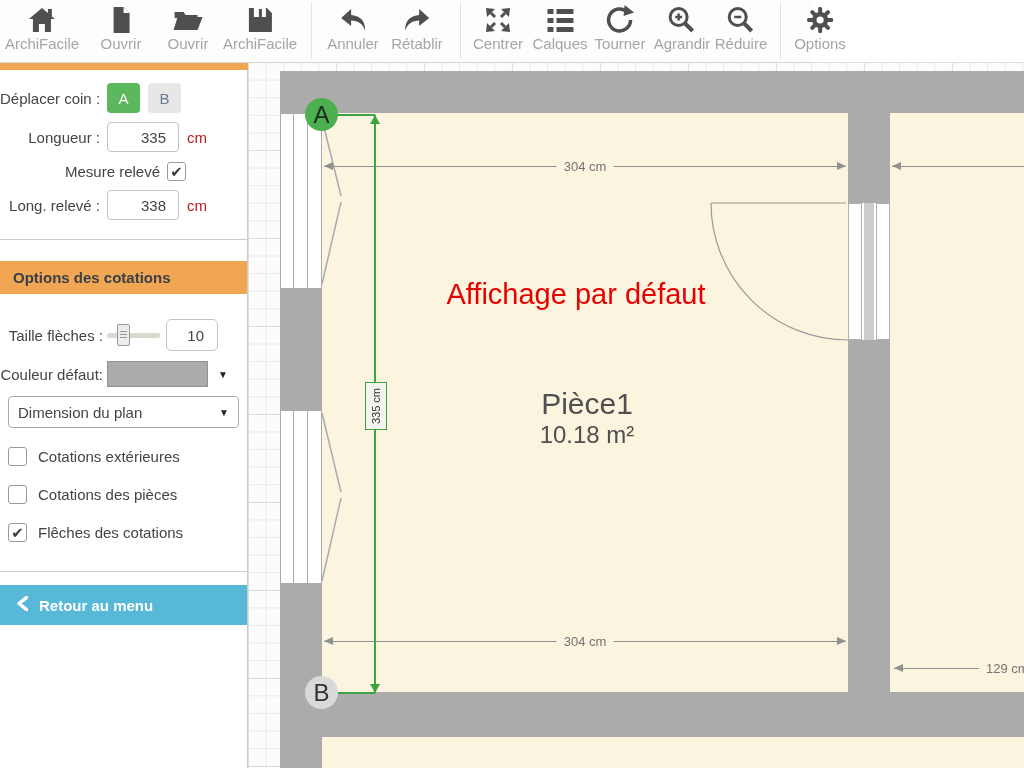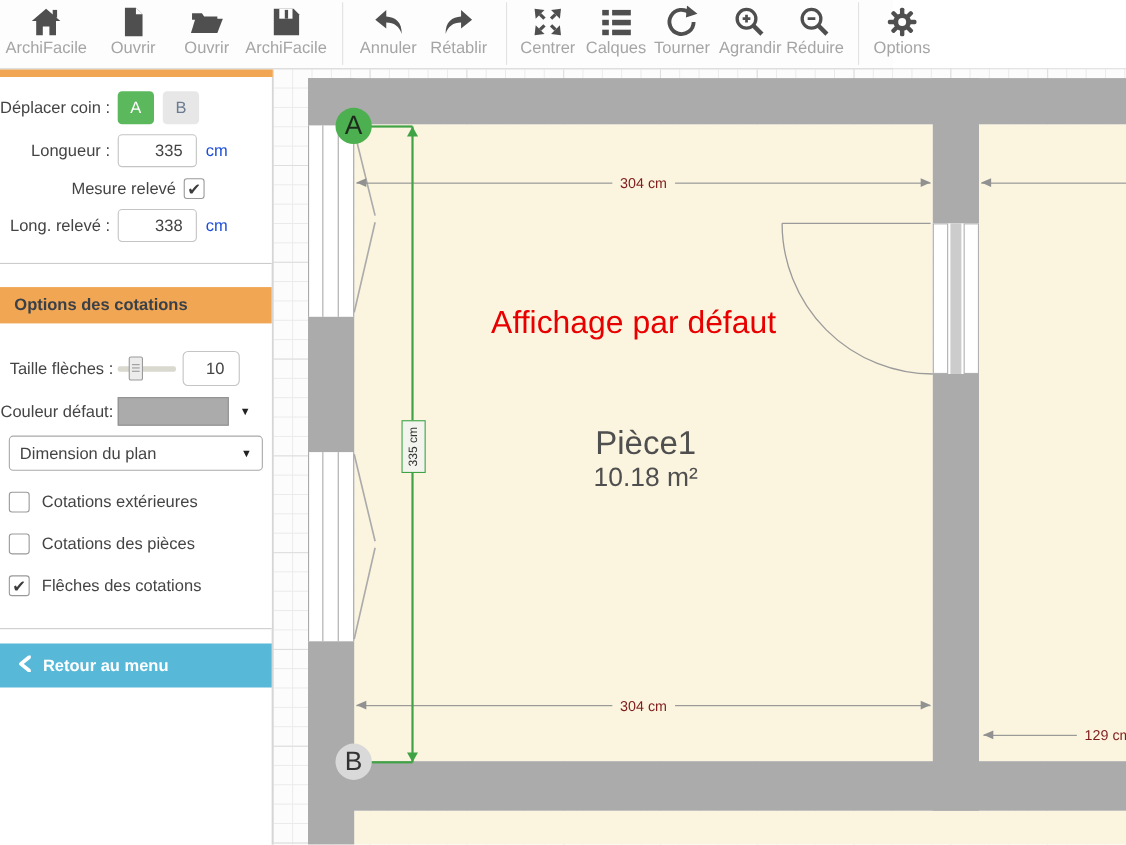--- a/index.html
+++ b/index.html
@@ -16,21 +16,21 @@
   .tb-sep{position:absolute;top:2px;height:57px;width:1px;background:#e2e2e2;}
   .accent-bar{position:absolute;left:0;top:62px;width:248px;height:8px;background:#F0A652;z-index:30;}
 
   
   .sidebar{position:absolute;left:0;top:70px;width:248px;height:698px;background:#fff;border-right:1px solid #ccc;z-index:20;box-sizing:border-box;}
   .panel{border-bottom:1px solid #ccc;background:#fff;}
   .panel-header{height:33px;line-height:33px;background:#F0A652;color:#3a4049;font-weight:bold;font-size:15px;padding:0 13px;}
   .panel-body{padding:4px 0 10px 0;}
   .form-row{display:flex;align-items:center;margin:9px 0;}
   .form-label{width:100px;text-align:right;color:#444;font-size:15px;padding-right:7px;flex:none;white-space:nowrap;}
-  .unit{color:#1d4ed8;font-size:15px;margin-left:8px;}
+  .unit{color:#b91c1c;font-size:15px;margin-left:8px;}
   .btn-corner{width:33px;height:30px;border:none;border-radius:4px;font-size:15px;cursor:pointer;}
   .btn-a{background:#5CB85C;color:#fff;margin-right:8px;}
   .btn-b{background:#e7e7e7;color:#6b7b91;}
   .num-input{width:72px;height:30px;box-sizing:border-box;border:1px solid #c4c4c4;border-radius:4px;font-size:15px;color:#444;text-align:right;padding-right:12px;font-family:inherit;}
   .checkbox{width:19px;height:19px;box-sizing:border-box;border:1px solid #999;border-radius:3px;background:#fff;display:flex;align-items:center;justify-content:center;font-size:15px;color:#3c3c3c;cursor:pointer;flex:none;}
   .cb-label{font-size:15px;color:#444;margin-left:11px;}
   .slider{position:relative;width:53px;height:26px;flex:none;}
   .slider-track{position:absolute;left:0;right:0;top:11px;height:5px;background:#d9d9d0;border-radius:2px;}
   .slider-thumb{position:absolute;left:10px;top:2px;width:13px;height:22px;background:#ececec;border:1px solid #9a9a9a;border-radius:2px;box-sizing:border-box;cursor:pointer;}
   .thumb-grip{position:absolute;left:2px;right:2px;top:6px;height:1px;background:#999;box-shadow:0 3px 0 #999,0 6px 0 #999;}
@@ -54,21 +54,21 @@
   }
   .abs{position:absolute;}
   .room{background:#FBF5DF;}
   .wall{background:#ABABAB;}
   .window{background:#fff;border-left:1px solid #aaa;border-right:1px solid #aaa;box-sizing:border-box;}
   .win-line{position:absolute;top:0;bottom:0;width:1px;background:#aaa;}
   .door{background:#fff;}
   .door-panel{position:absolute;top:0;height:137px;background:#fff;border:1px solid #b0b0b0;box-sizing:border-box;}
   .door-stripe{position:absolute;top:0;height:137px;background:#ccc;}
   .dim-line{position:absolute;height:1px;background:#919191;}
-  .dim-label{position:absolute;font-size:13px;color:#7f1d1d;background:#FBF5DF;padding:1px 7px;white-space:nowrap;line-height:15px;text-align:center;}
+  .dim-label{position:absolute;font-size:13px;color:#737373;background:#FBF5DF;padding:1px 7px;white-space:nowrap;line-height:15px;text-align:center;}
   .arrow{position:absolute;width:0;height:0;}
   .arrow.left{border-top:4px solid transparent;border-bottom:4px solid transparent;border-right:9px solid #919191;}
   .arrow.right{border-top:4px solid transparent;border-bottom:4px solid transparent;border-left:9px solid #919191;}
   .g-line-v{position:absolute;width:2px;background:#3FA346;}
   .g-line-h{position:absolute;height:2px;background:#3FA346;}
   .g-arrow{position:absolute;width:0;height:0;}
   .g-arrow.up{border-left:5px solid transparent;border-right:5px solid transparent;border-bottom:9px solid #3FA346;}
   .g-arrow.down{border-left:5px solid transparent;border-right:5px solid transparent;border-top:9px solid #3FA346;}
   .g-label{position:absolute;width:20px;height:46px;border:1px solid #3FA346;background:#f4f4ee;display:flex;align-items:center;justify-content:center;}
   .g-label span{writing-mode:vertical-rl;transform:rotate(180deg);font-size:11px;color:#333;white-space:nowrap;}

